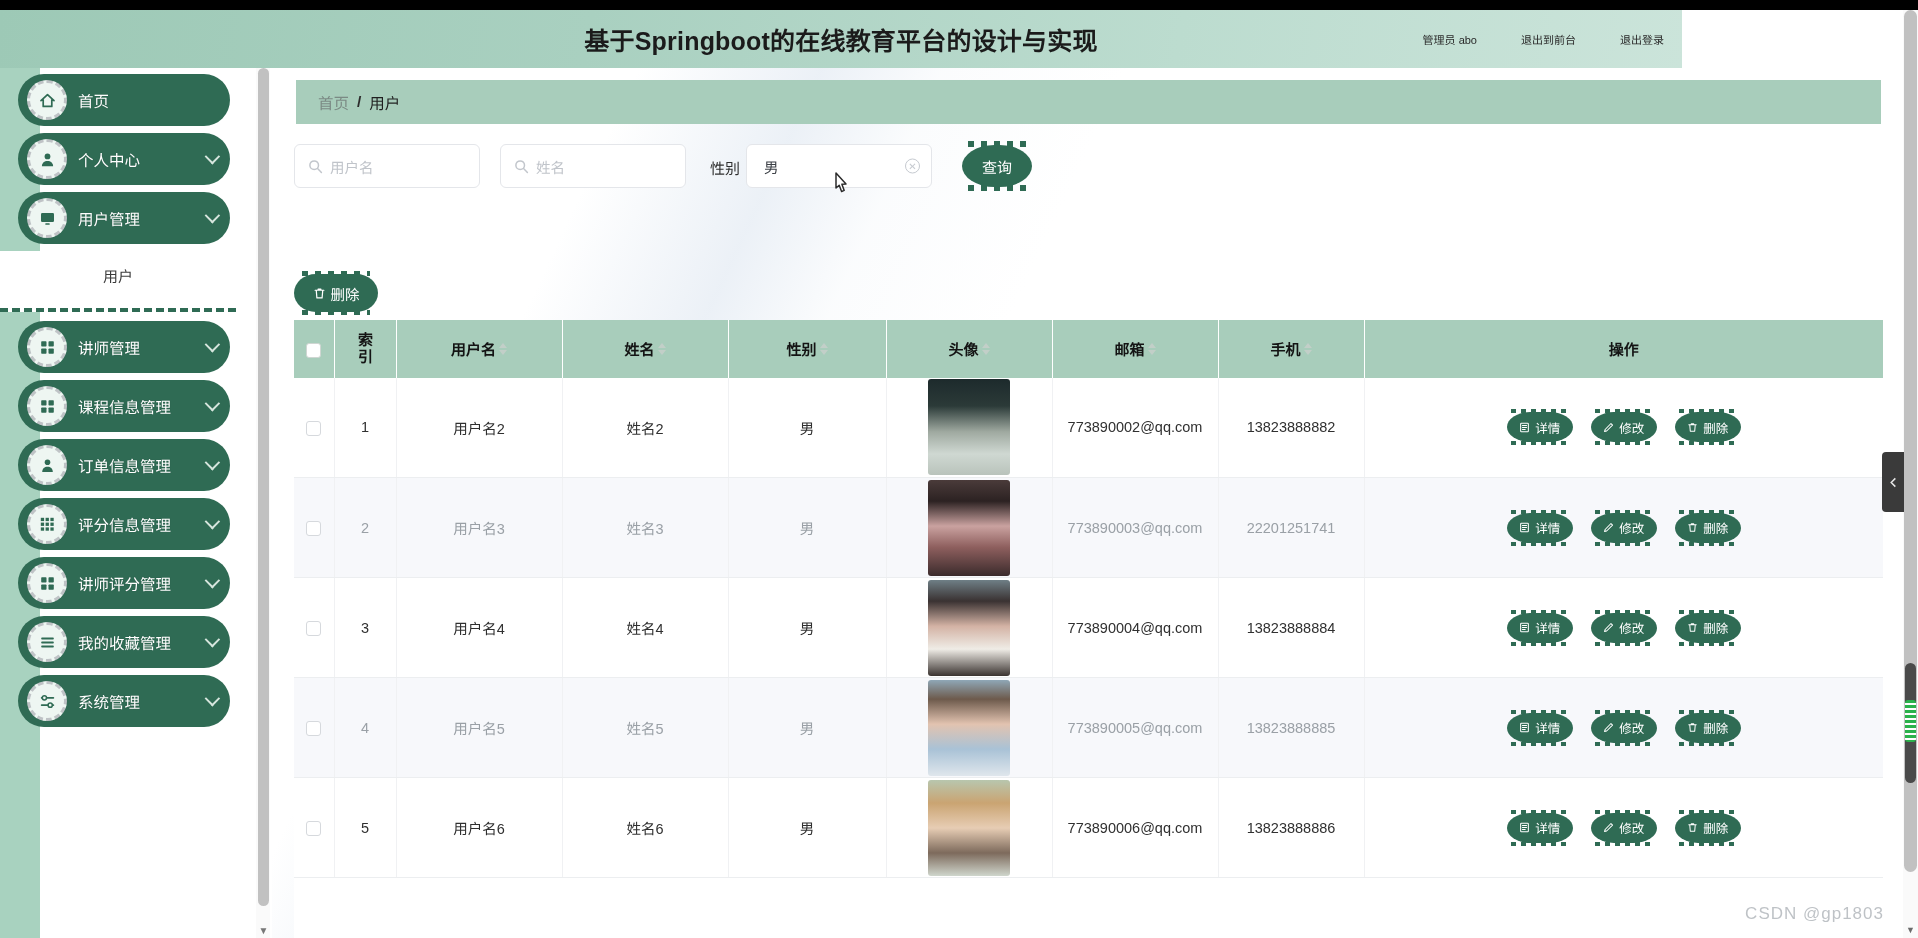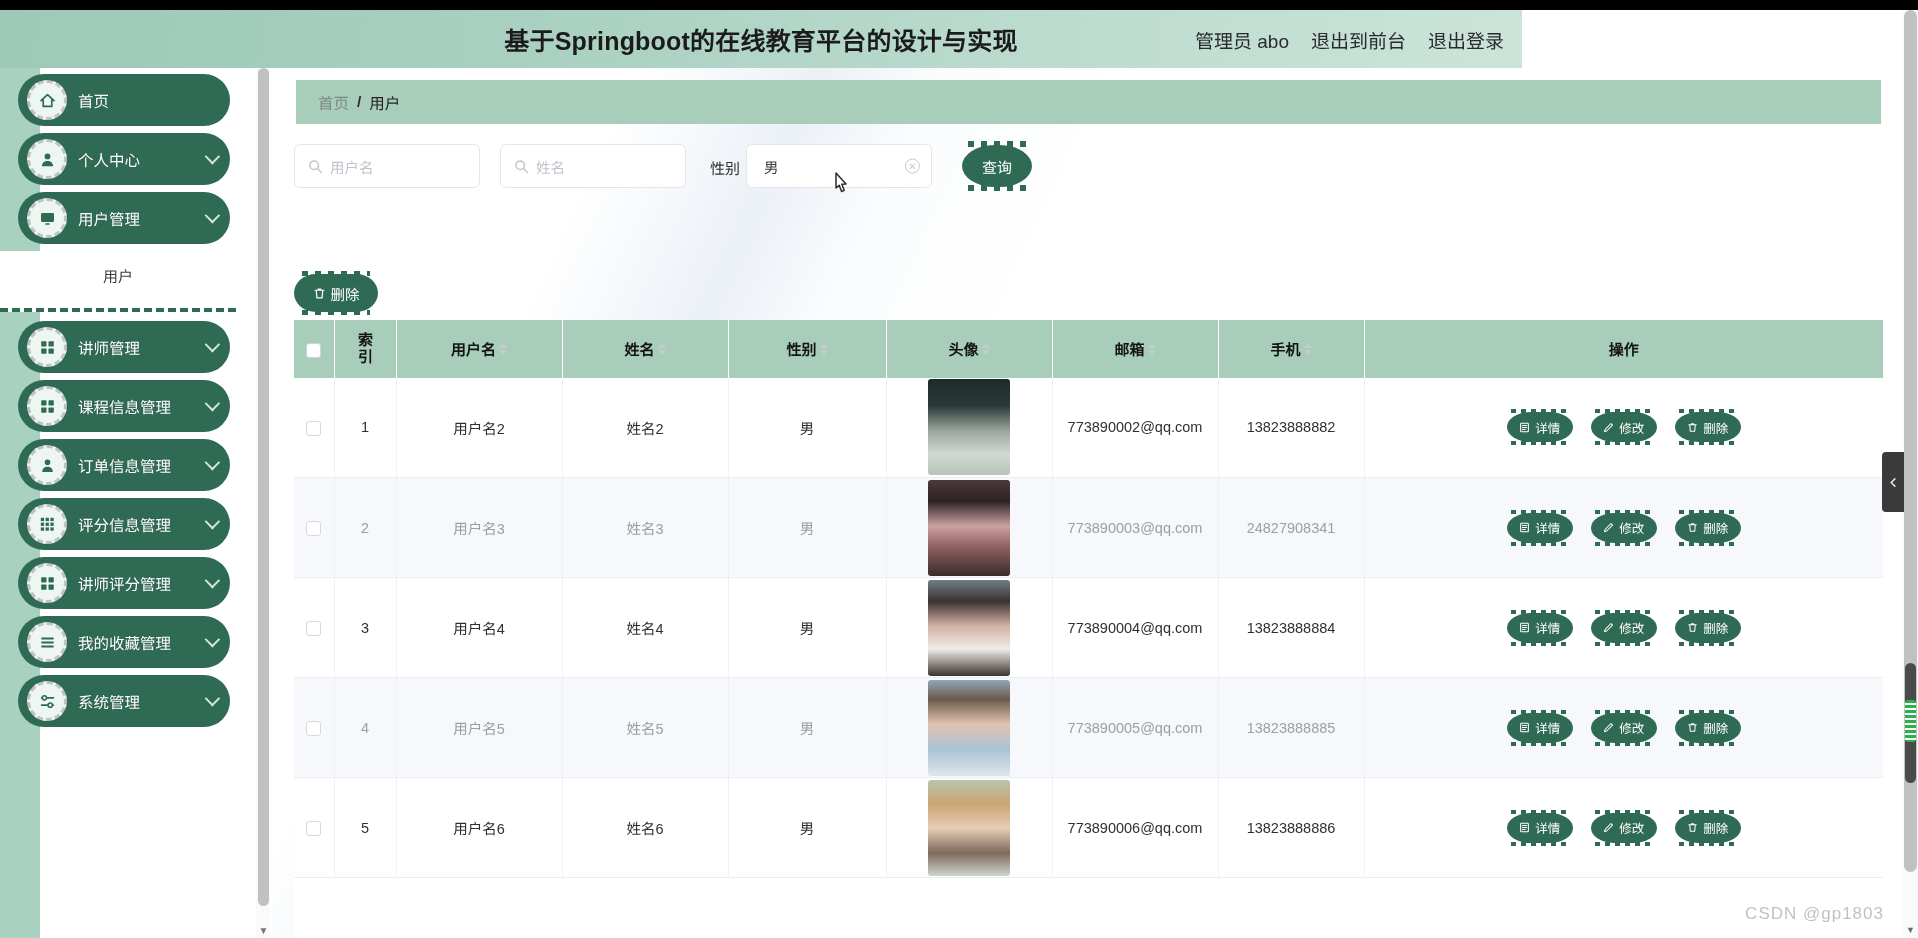--- a/index.html
+++ b/index.html
@@ -6,31 +6,31 @@
   html, body {
     width: 1918px; height: 938px; overflow: hidden;
     font-family: "Liberation Sans", "DejaVu Sans", sans-serif;
     background: #ffffff;
   }
   #app { position: relative; width: 1918px; height: 938px; background:#fff; overflow:hidden; }
 
   
   .topstrip { position:absolute; top:0; left:0; width:1918px; height:10px; background:#000; z-index:40; }
   .header {
-    position:absolute; top:10px; left:0; width:1522px; height:58px;
+    position:absolute; top:10px; left:0; width:1682px; height:58px;
     background: linear-gradient(100deg,#9dc9b6 0%, #a9d0c0 35%, #bcdccf 70%, #cbe4da 100%);
     display:flex; align-items:center; z-index:30;
   }
   .header-title {
     position:absolute; left:0; right:0; text-align:center;
     font-size:25px; font-weight:bold; color:#1b1b1b; letter-spacing:.2px;
   }
   .header-right {
-    position:absolute; right:18px; display:flex; align-items:center; gap:22px;
-    font-size:19px; color:#2a2a2a;
+    position:absolute; right:18px; display:flex; align-items:center; gap:44px;
+    font-size:11px; color:#2a2a2a;
   }
   .header-right span { cursor:pointer; white-space:nowrap; }
 
   
   .sidebar-wrap {
     position:absolute; top:68px; left:0; width:272px; height:870px;
     background:#ffffff; overflow:hidden; z-index:20;
   }
   .sidebar-greenstrip {
     position:absolute; top:0; left:0; width:40px; height:870px;
@@ -521,21 +521,21 @@
             <tr class="alt">
               <td><span class="cbx"></span></td>
               <td>2</td>
               <td>用户名3</td>
               <td>姓名3</td>
               <td>男</td>
               <td>
                 <div class="avatar-box" style="background:linear-gradient(180deg,#4a3b3a 0%,#2c2222 22%,#caa2a0 48%,#8e5f5e 70%,#3b2b2c 100%)"></div>
               </td>
               <td>773890003@qq.com</td>
-              <td>24827908341</td>
+              <td>22201251741</td>
               <td>
                 <div class="ops">
                   <button class="cog op">
                     <svg class="ic" viewBox="0 0 16 16">
                       <rect x="2.4" y="1.8" width="11.2" height="12.4" rx="1.1"></rect>
                       <path d="M5 5.2h6M5 8h6M5 10.8h4"></path>
                     </svg>
                     <span>详情</span>
                   </button>
                   <button class="cog op">

